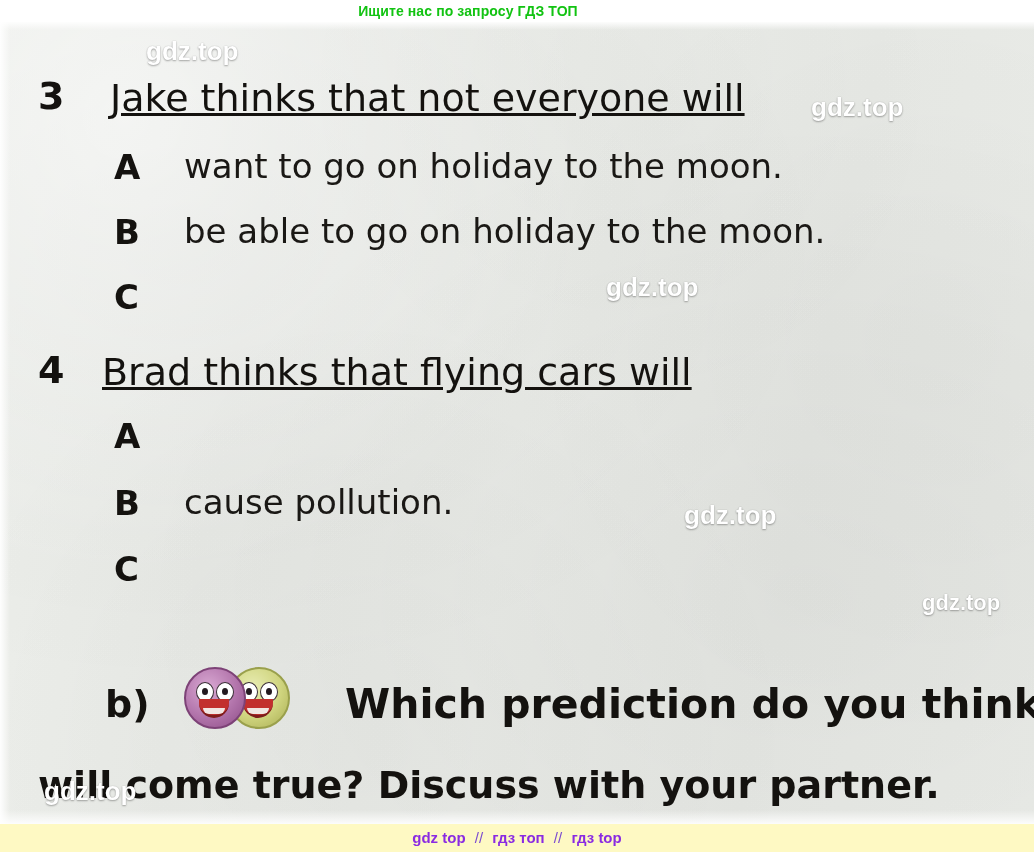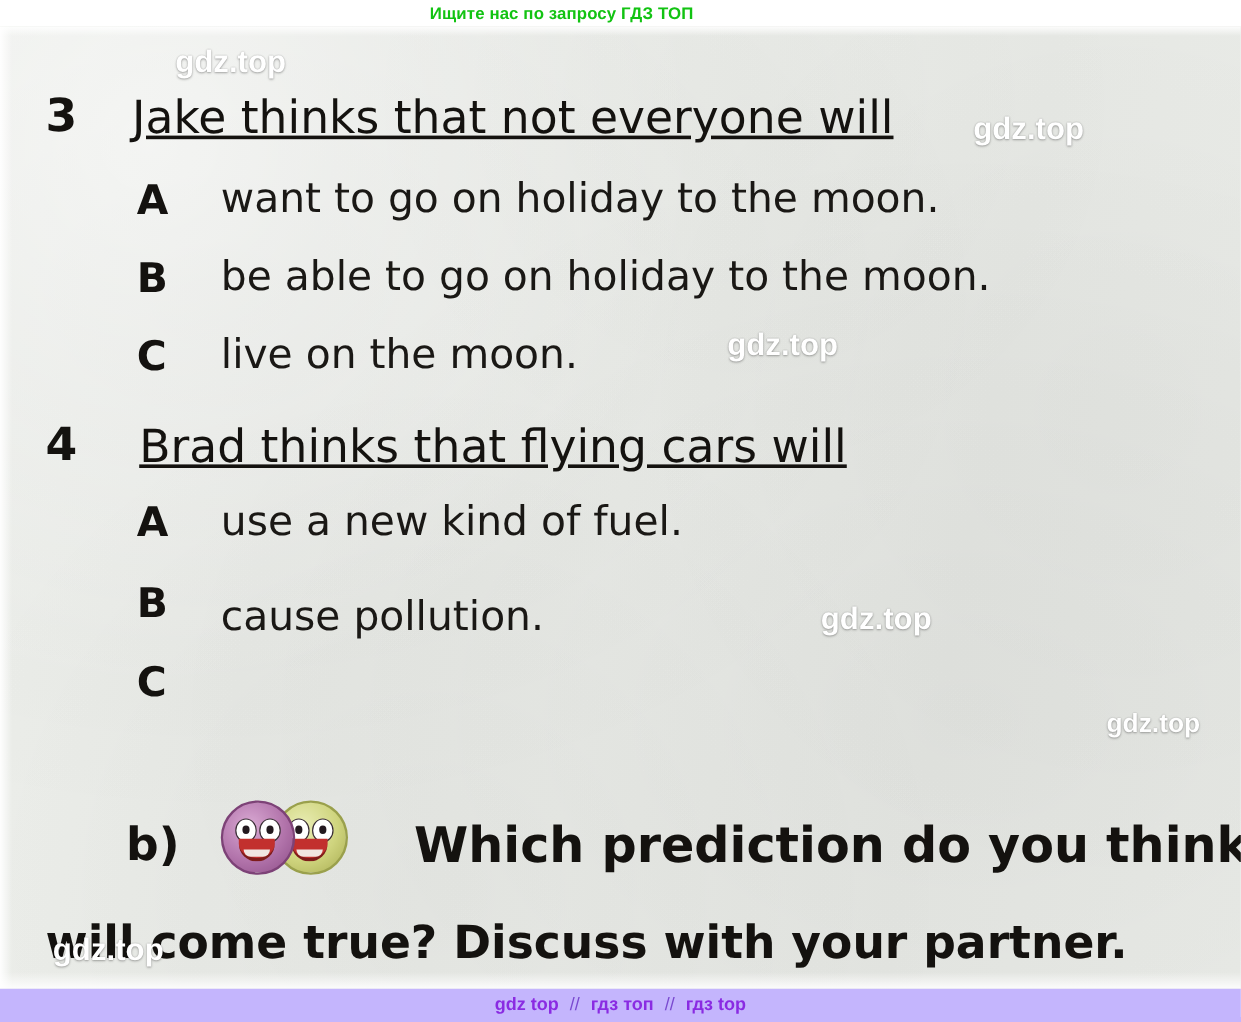--- a/index.html
+++ b/index.html
@@ -222,21 +222,21 @@
       0 0 1px rgba(0,0,0,0.25);
     white-space: nowrap;
   }
   
   .bottom-bar {
     position: absolute;
     left: 0;
     top: 824px;
     width: 1034px;
     height: 28px;
-    background: #c4b5fd;
+    background: #fef9c3;
     text-align: center;
     line-height: 28px;
     font-size: 15px;
     font-weight: bold;
     color: #8a2be2;
   }
   .bottom-bar .sep {
     color: #7a4ad0;
     font-weight: normal;
     padding: 0 5px;
@@ -257,30 +257,28 @@
     <div class="q-num" style="left:38px; top:52px;">3</div>
     <div class="q-stem" style="left:110px; top:54px;">Jake thinks that not everyone will</div>
 
     <div class="opt-letter" style="left:114px; top:125px;">A</div>
     <div class="opt-text" style="left:184px; top:124px;">want to go on holiday to the moon.</div>
 
     <div class="opt-letter" style="left:114px; top:190px;">B</div>
     <div class="opt-text" style="left:184px; top:189px;">be able to go on holiday to the moon.</div>
 
     <div class="opt-letter" style="left:114px; top:255px;">C</div>
-    <div class="opt-text" style="left:184px; top:254px;">live on the moon.</div>
 
     <div class="q-num" style="left:38px; top:326px;">4</div>
-    <div class="q-stem" style="left:116px; top:328px;">Brad thinks that flying cars will</div>
+    <div class="q-stem" style="left:102px; top:328px;">Brad thinks that flying cars will</div>
 
     <div class="opt-letter" style="left:114px; top:394px;">A</div>
-    <div class="opt-text" style="left:184px; top:393px;">use a new kind of fuel.</div>
 
     <div class="opt-letter" style="left:114px; top:461px;">B</div>
-    <div class="opt-text" style="left:184px; top:472px;">cause pollution.</div>
+    <div class="opt-text" style="left:184px; top:460px;">cause pollution.</div>
 
     <div class="opt-letter" style="left:114px; top:527px;">C</div>
 
     <div class="b-label">b)</div>
 
     <div class="smileys">
       <div class="smiley purple">
         <div class="eye l">
             <div class="pupil"></div>
           </div>

